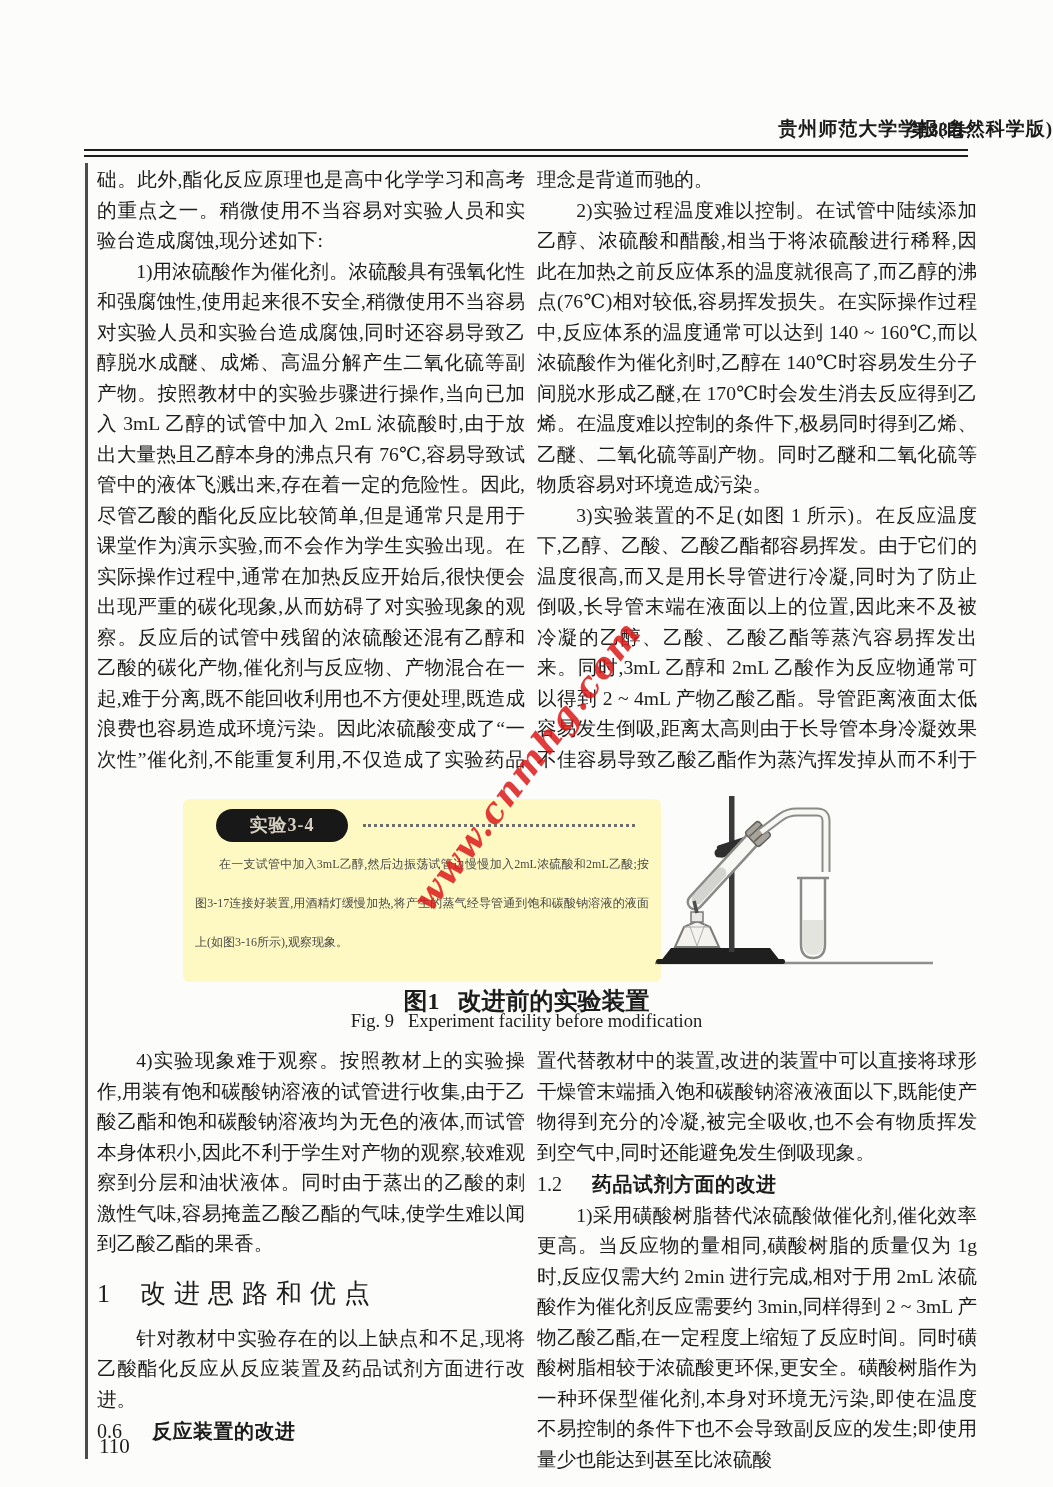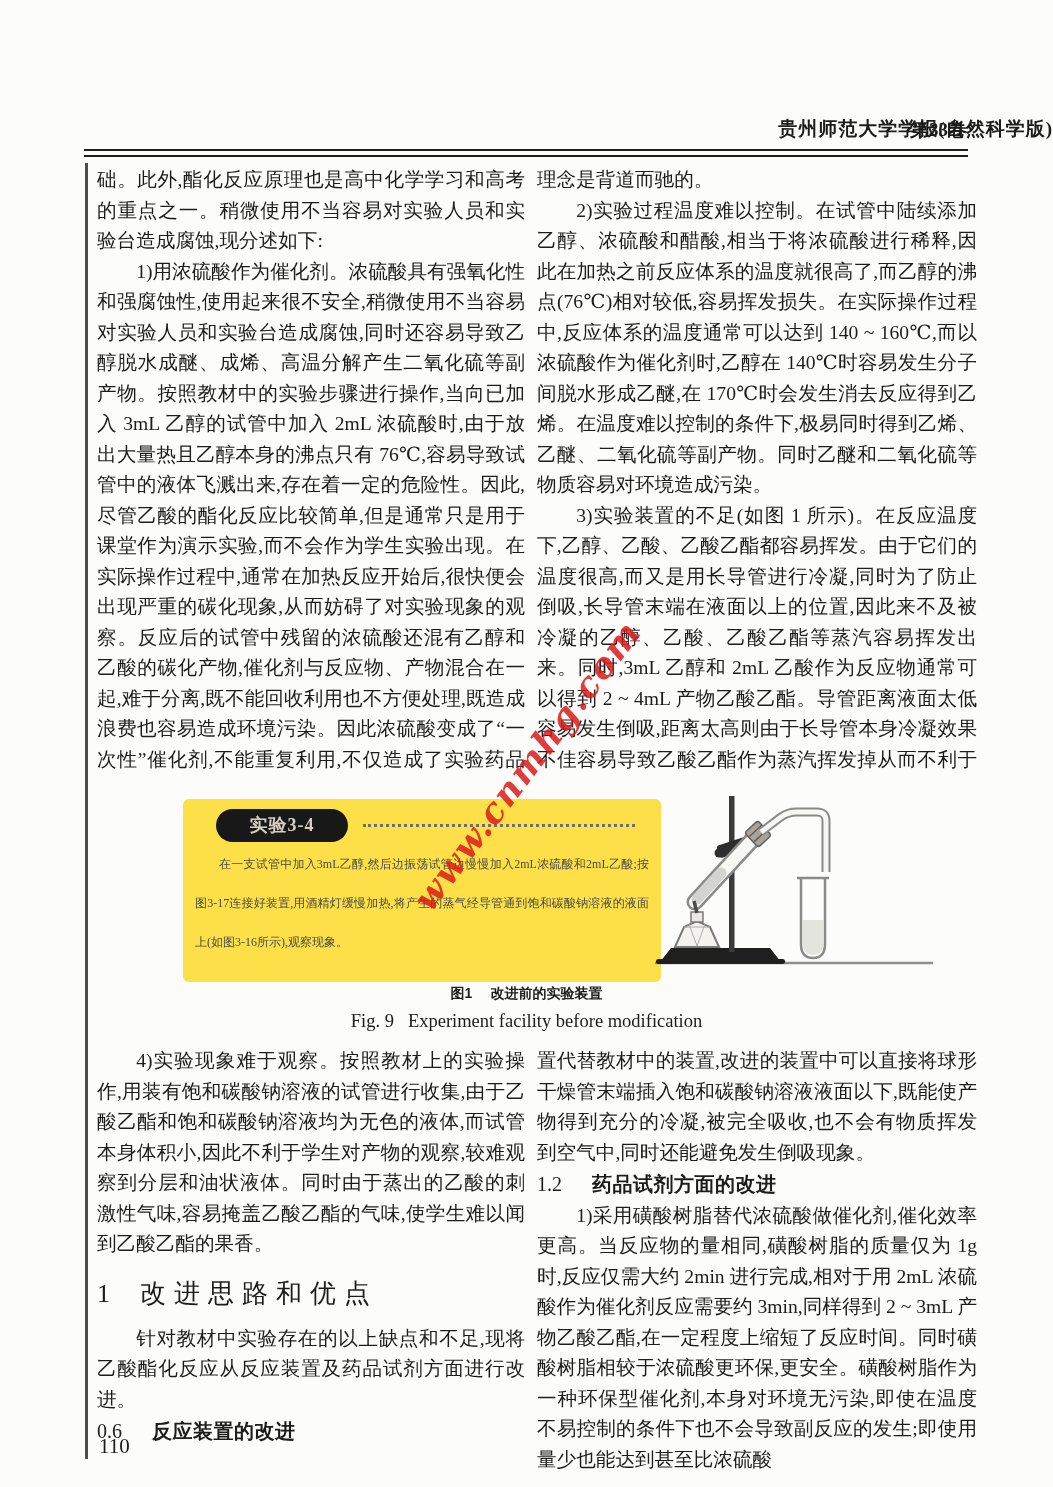--- a/index.html
+++ b/index.html
@@ -26,33 +26,33 @@
   .col-right-bot{left:537px;top:1046px;width:440px;height:441px;overflow:hidden;}
   
   .sec-h1{margin:16px 0 12px 0;font-weight:normal;font-size:26px;line-height:36px;}
   .sec-h1 .num{margin-right:30px;}
   .sec-h1 .ttl{letter-spacing:8px;}
   .sec-h2{margin:1px 0;font-size:20px;line-height:30.5px;}
   .sec-h2 .num{font-weight:normal;margin-right:30px;}
   .sec-h2 .ttl{font-family:"Liberation Sans","DejaVu Sans",sans-serif;font-weight:bold;letter-spacing:0.5px;}
   
   .excerpt{position:absolute;left:183px;top:799px;width:478px;height:183px;
-    background:#fde047;border-radius:6px;}
+    background:#fef9c3;border-radius:6px;}
   .exp-pill{position:absolute;left:33px;top:10px;width:132px;height:33px;
     background:#181818;border-radius:17px;color:#d6cfc0;text-align:center;
     line-height:33px;font-size:18px;font-weight:bold;letter-spacing:1px;}
   .dotted-leader{position:absolute;left:180px;top:25px;width:272px;height:0;
     border-top:3px dotted #6e6e6e;}
   .exc-text{position:absolute;left:12px;top:46px;width:454px;margin:0;
     font-size:12px;line-height:39px;color:#4b4a46;text-align:justify;text-indent:2em;}
   
   .apparatus{position:absolute;left:633px;top:782px;width:312px;height:200px;}
   
   .cap-zh{position:absolute;top:985px;left:0;right:0;text-align:center;
-    font-family:Liberation Sans, sans-serif;font-weight:bold;font-size:14px;}
+    font-family:Liberation Serif, serif;font-weight:bold;font-size:24px;}
   .cap-zh .cnum{margin-right:18px;}
   .cap-en{position:absolute;top:1011px;left:0;right:0;text-align:center;font-size:18.5px;}
   .cap-en .cnum{margin-right:14px;}
   
   .watermark{position:absolute;left:527px;top:765px;z-index:6;white-space:nowrap;
     transform:translate(-50%,-50%) rotate(-53deg);
     font-family:"DejaVu Serif",serif;font-style:italic;font-weight:bold;
     font-size:35px;letter-spacing:2px;color:rgba(220,26,26,0.85);}
   
   .page-number{position:absolute;left:99px;top:1434px;font-size:21px;}

